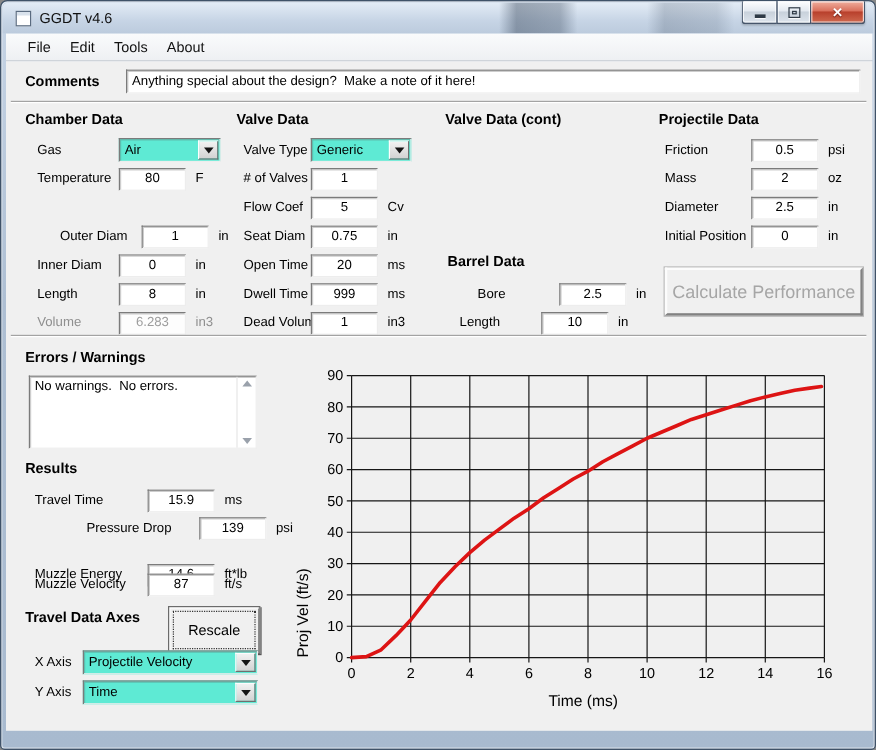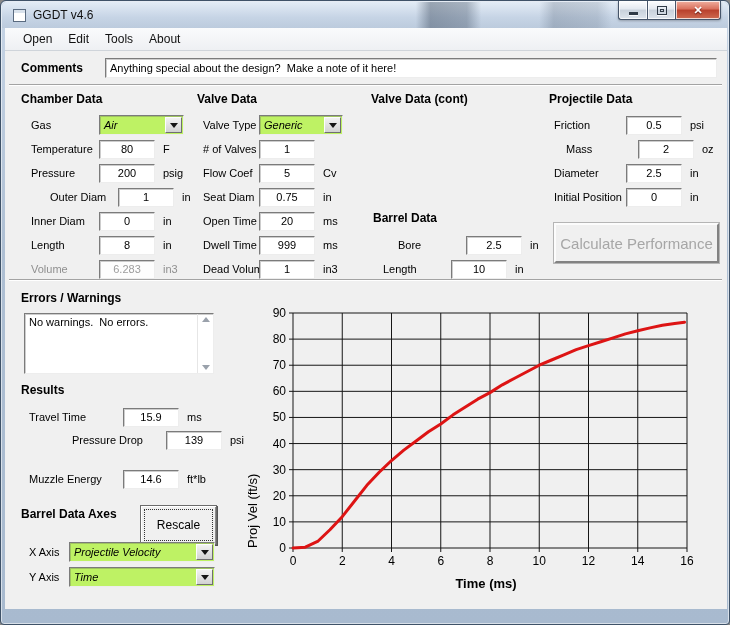--- a/index.html
+++ b/index.html
@@ -46,22 +46,22 @@
   .lbl{font-size:11px;color:#000;white-space:nowrap;}
   .dis-lbl{color:#8f8f8f;}
   .row{position:absolute;display:flex;align-items:center;height:20px;justify-content:center;}
   .w68{width:68px;} .w56l{width:56px;} .w72{width:72px;} .w94{width:94px;}
 
   .fld{width:56px;height:19px;background:#fff;border:1px solid;border-color:#7b7b7b #ededed #ededed #7b7b7b;
     box-shadow:inset 1px 1px 0 rgba(90,90,90,.3);font:11px "Liberation Sans",sans-serif;text-align:center;color:#000;padding:0;}
   .fld:disabled,.fld.disabled{color:#9d9d9d;background:#fdfdfd;}
   .unit{font-size:11px;margin-left:8px;white-space:nowrap;}
 
-  .combo{display:flex;height:20px;background:#bef264;border:1px solid;border-color:#7b7b7b #ededed #ededed #7b7b7b;
-    box-shadow:inset 1px 1px 0 rgba(90,90,90,.3);font-style:italic;}
+  .combo{display:flex;height:20px;background:#5eead4;border:1px solid;border-color:#7b7b7b #ededed #ededed #7b7b7b;
+    box-shadow:inset 1px 1px 0 rgba(90,90,90,.3);}
   .combo .txt{flex:1;font-size:11px;padding:3px 0 0 4px;white-space:nowrap;overflow:hidden;}
   .combo .arrow-btn{width:17px;margin:1px;background:linear-gradient(#f2f2f2,#d2d2d2);
     border:1px solid;border-color:#fdfdfd #6f6f6f #6f6f6f #fdfdfd;display:flex;align-items:center;justify-content:center;}
   .tri-down{width:0;height:0;border-left:4px solid transparent;border-right:4px solid transparent;border-top:5px solid #141414;}
 
   .comments-input{position:absolute;left:100px;top:7px;width:612px;height:20px;background:#fff;
     border:1px solid;border-color:#7b7b7b #ededed #ededed #7b7b7b;box-shadow:inset 1px 1px 0 rgba(90,90,90,.3);
     font:11px "Liberation Sans",sans-serif;padding:0 4px;text-align:left;}
 
   .errors-box{position:absolute;left:19px;top:262px;width:190px;height:61px;background:#fff;
@@ -80,21 +80,21 @@
     font:12px "Liberation Sans",sans-serif;display:flex;align-items:center;justify-content:center;position:absolute;}
   .btn-rescale:after{content:"";position:absolute;left:3px;top:3px;right:3px;bottom:3px;border:1px dotted #333;}
 
   
   .chart-svg{position:absolute;left:236px;top:250px;}
   .grid{stroke:#161616;stroke-width:1;}
   .tick{font:12px "Liberation Sans",sans-serif;fill:#000;}
   .xtick{text-anchor:middle;}
   .ytick{text-anchor:end;}
   .curve{fill:none;stroke-width:3;stroke-linejoin:round;stroke-linecap:round;}
-  .x-axis-title{position:absolute;left:401px;top:525px;width:160px;text-align:center;font-size:13px;color:#000;font-weight:bold;}
+  .x-axis-title{position:absolute;left:401px;top:525px;width:160px;text-align:center;font-size:13px;color:#000;}
   .y-axis-title{position:absolute;left:240px;top:262px;height:235px;display:flex;align-items:center;
     writing-mode:vertical-rl;transform:rotate(180deg);font-size:13px;color:#000;}
 </style>
 </head>
 <body>
 
 <div class="window">
 
   <div class="titlebar">
     <span class="app-icon"></span>
@@ -106,21 +106,21 @@
       </div>
     <div class="cap max">
         <span class="glyph-max"></span>
       </div>
     <div class="cap close">
         <span class="glyph-close">✕</span>
       </div>
   </div>
 
   <div class="menubar">
-    <span class="menu-item">Open</span>
+    <span class="menu-item">File</span>
     <span class="menu-item">Edit</span>
     <span class="menu-item">Tools</span>
     <span class="menu-item">About</span>
   </div>
 
   <div class="client">
 
     <span class="hdr" style="left:16px;top:10px;">Comments</span>
     <input class="comments-input" value="Anything special about the design?  Make a note of it here!" style="">
 
@@ -138,25 +138,20 @@
         <span class="arrow-btn">
             <span class="tri-down"></span>
           </span>
       </div>
     </div>
     <div class="row" style="left:26px;top:88px;">
       <span class="lbl w68">Temperature</span>
       <input class="fld" value="80" style="">
       <span class="unit">F</span>
     </div>
-    <div class="row" style="left:26px;top:112px;">
-      <span class="lbl w68">Pressure</span>
-      <input class="fld" value="200" style="">
-      <span class="unit">psig</span>
-    </div>
     <div class="row" style="left:26px;top:136px;margin-left:19px;">
       <span class="lbl w68">Outer Diam</span>
       <input class="fld" value="1" style="">
       <span class="unit">in</span>
     </div>
     <div class="row" style="left:26px;top:160px;">
       <span class="lbl w68">Inner Diam</span>
       <input class="fld" value="0" style="">
       <span class="unit">in</span>
     </div>
@@ -220,21 +215,21 @@
       <span class="lbl w68">Length</span>
       <input class="fld" value="10" style="">
       <span class="unit">in</span>
     </div>
 
     <div class="row" style="left:549px;top:64px;">
       <span class="lbl w72">Friction</span>
       <input class="fld" value="0.5" style="">
       <span class="unit">psi</span>
     </div>
-    <div class="row" style="left:549px;top:88px;margin-left:12px;">
+    <div class="row" style="left:549px;top:88px;">
       <span class="lbl w72">Mass</span>
       <input class="fld" value="2" style="">
       <span class="unit">oz</span>
     </div>
     <div class="row" style="left:549px;top:112px;">
       <span class="lbl w72">Diameter</span>
       <input class="fld" value="2.5" style="">
       <span class="unit">in</span>
     </div>
     <div class="row" style="left:549px;top:136px;">
@@ -264,22 +259,27 @@
     <div class="row" style="left:24px;top:379px;margin-left:43px;">
       <span class="lbl w94">Pressure Drop</span>
       <input class="fld" value="139" style="">
       <span class="unit">psi</span>
     </div>
     <div class="row" style="left:24px;top:403px;margin-top:15px;">
       <span class="lbl w94">Muzzle Energy</span>
       <input class="fld" value="14.6" style="">
       <span class="unit">ft*lb</span>
     </div>
-
-    <span class="hdr" style="left:16px;top:456px;">Barrel Data Axes</span>
+    <div class="row" style="left:24px;top:426px;">
+      <span class="lbl w94">Muzzle Velocity</span>
+      <input class="fld" value="87" style="">
+      <span class="unit">ft/s</span>
+    </div>
+
+    <span class="hdr" style="left:16px;top:456px;">Travel Data Axes</span>
     <div class="btn-rescale">Rescale</div>
     <div class="row" style="left:24px;top:491px;">
       <span class="lbl" style="width:40px;">X Axis</span>
       <div class="combo" style="width:146px;">
         <span class="txt">Projectile Velocity</span>
         <span class="arrow-btn">
             <span class="tri-down"></span>
           </span>
       </div>
     </div>

